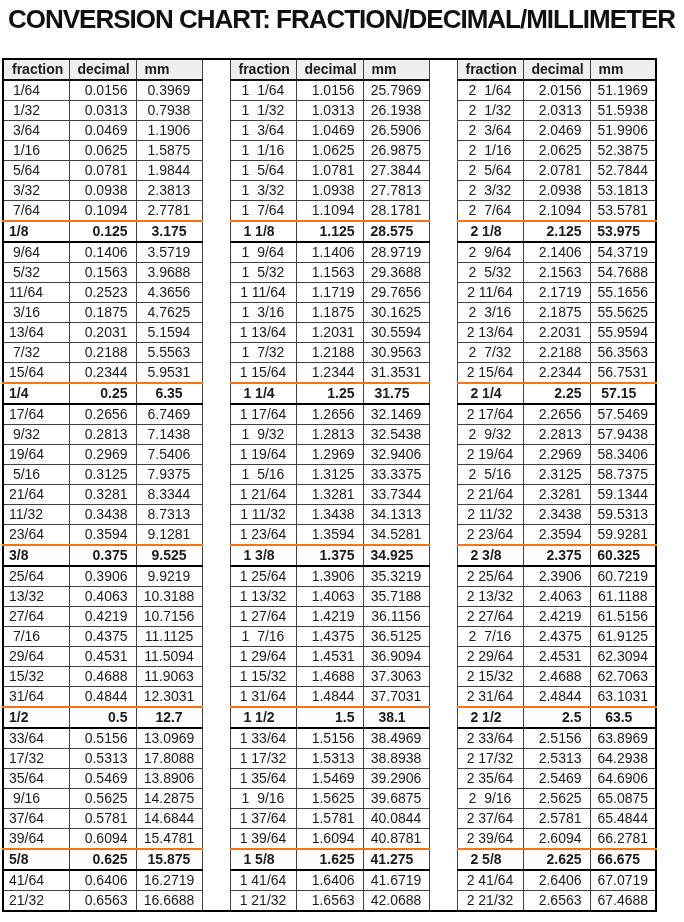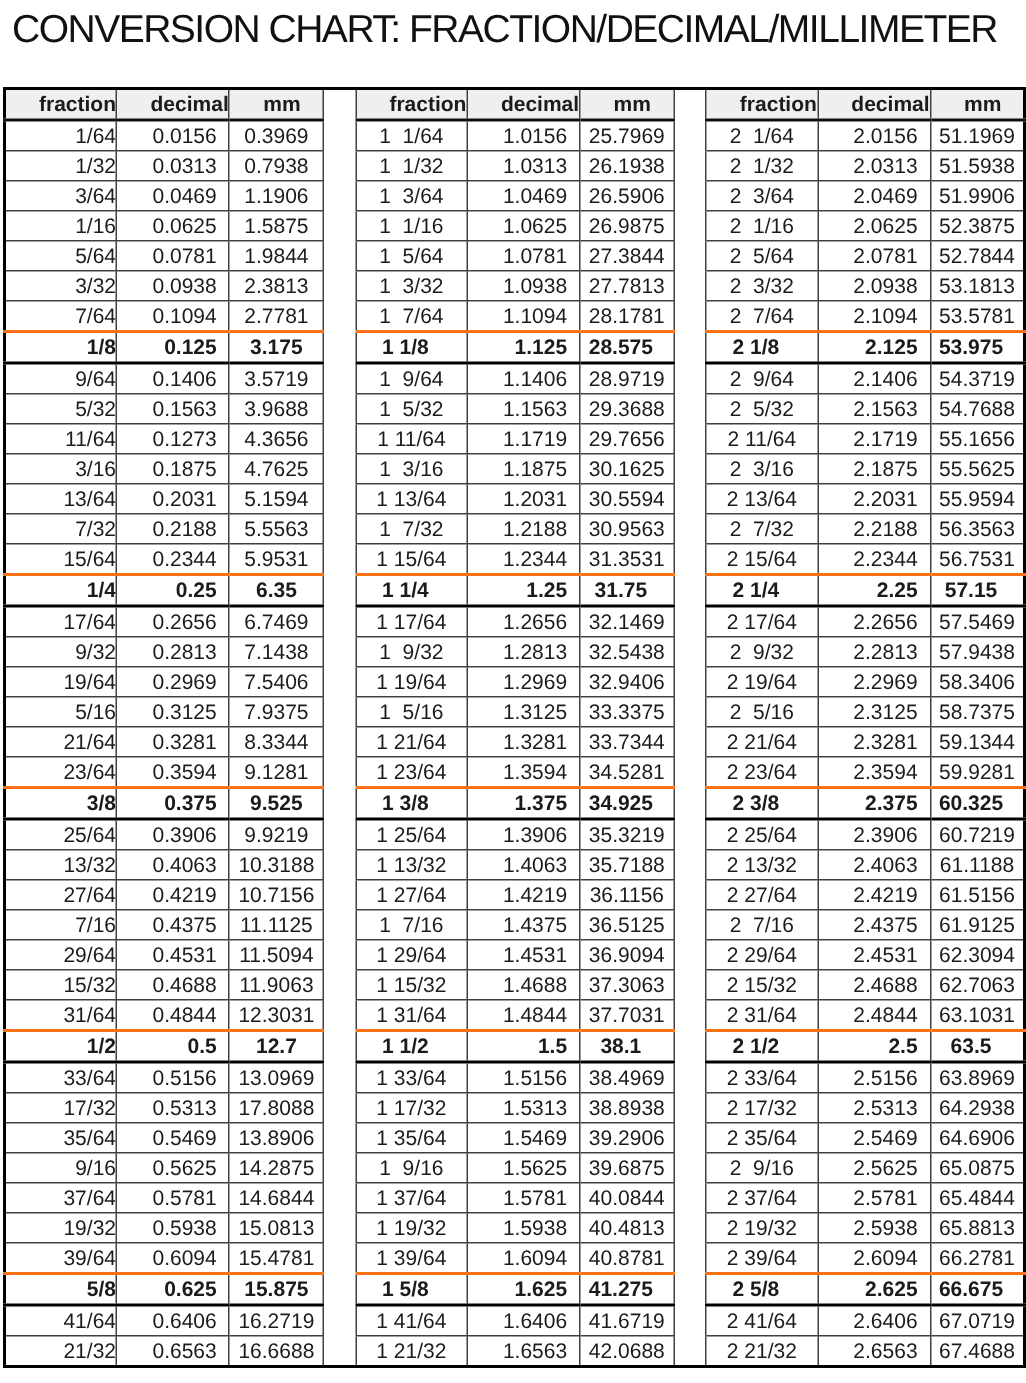--- a/index.html
+++ b/index.html
@@ -9,21 +9,21 @@
   }
   body {
     width: 684px;
     height: 922px;
     overflow: hidden;
     font-family: "Liberation Sans", sans-serif;
     color: #1b1b1b;
   }
   .title {
     font-size: 26px;
-    font-weight: normal;
+    font-weight: bold;
     letter-spacing: -1px;
     white-space: nowrap;
     margin: 4px 0 0 8px;
     color: #111111;
   }
   table.conv {
     border-collapse: collapse;
     table-layout: fixed;
     margin: 23px 0 0 2px;
     border: 2px solid #000000;
@@ -37,36 +37,36 @@
     padding: 0;
     height: 19px;
     line-height: 19px;
     overflow: hidden;
   }
   th.h {
     background: #efefef;
     border: 1px solid #404040;
     border-bottom: 2px solid #101010;
     text-align: left;
-    padding-left: 22px;
+    padding-left: 8px;
     font-weight: bold;
   }
   th.sp, td.sp {
     background: #ffffff;
     border-left: 1px solid #404040;
     border-right: 1px solid #404040;
     border-top: 0;
     border-bottom: 0;
   }
   td.c {
     border: 1px solid #404040;
     background: #ffffff;
   }
   td.f { white-space: pre; }
-  td.f.g1 { text-align: right; padding-left: 18px; }
+  td.f.g1 { text-align: left; padding-left: 5px; }
   td.f.g23 { text-align: center; }
   td.d { text-align: right; padding-right: 8px; }
   td.m { text-align: center; }
   tr.bold td.c {
     font-weight: bold;
     border-top: 2px solid #f97316;
     border-bottom: 2px solid #000000;
   }
   tr.bold td.f.g23, tr.bold td.m.g23 {
     text-align: center;
@@ -233,21 +233,21 @@
         <td class="c f g23">1  5/32</td>
         <td class="c d">1.1563</td>
         <td class="c m g23">29.3688</td>
         <td class="sp"></td>
         <td class="c f g23">2  5/32</td>
         <td class="c d">2.1563</td>
         <td class="c m g23">54.7688</td>
       </tr>
       <tr>
         <td class="c f g1">11/64</td>
-        <td class="c d">0.1273</td>
+        <td class="c d">0.2523</td>
         <td class="c m g1">4.3656</td>
         <td class="sp"></td>
         <td class="c f g23">1 11/64</td>
         <td class="c d">1.1719</td>
         <td class="c m g23">29.7656</td>
         <td class="sp"></td>
         <td class="c f g23">2 11/64</td>
         <td class="c d">2.1719</td>
         <td class="c m g23">55.1656</td>
       </tr>
@@ -375,20 +375,33 @@
         <td class="sp"></td>
         <td class="c f g23">1 21/64</td>
         <td class="c d">1.3281</td>
         <td class="c m g23">33.7344</td>
         <td class="sp"></td>
         <td class="c f g23">2 21/64</td>
         <td class="c d">2.3281</td>
         <td class="c m g23">59.1344</td>
       </tr>
       <tr>
+        <td class="c f g1">11/32</td>
+        <td class="c d">0.3438</td>
+        <td class="c m g1">8.7313</td>
+        <td class="sp"></td>
+        <td class="c f g23">1 11/32</td>
+        <td class="c d">1.3438</td>
+        <td class="c m g23">34.1313</td>
+        <td class="sp"></td>
+        <td class="c f g23">2 11/32</td>
+        <td class="c d">2.3438</td>
+        <td class="c m g23">59.5313</td>
+      </tr>
+      <tr>
         <td class="c f g1">23/64</td>
         <td class="c d">0.3594</td>
         <td class="c m g1">9.1281</td>
         <td class="sp"></td>
         <td class="c f g23">1 23/64</td>
         <td class="c d">1.3594</td>
         <td class="c m g23">34.5281</td>
         <td class="sp"></td>
         <td class="c f g23">2 23/64</td>
         <td class="c d">2.3594</td>
@@ -570,33 +583,20 @@
         <td class="sp"></td>
         <td class="c f g23">1 37/64</td>
         <td class="c d">1.5781</td>
         <td class="c m g23">40.0844</td>
         <td class="sp"></td>
         <td class="c f g23">2 37/64</td>
         <td class="c d">2.5781</td>
         <td class="c m g23">65.4844</td>
       </tr>
       <tr>
-        <td class="c f g1">19/32</td>
-        <td class="c d">0.5938</td>
-        <td class="c m g1">15.0813</td>
-        <td class="sp"></td>
-        <td class="c f g23">1 19/32</td>
-        <td class="c d">1.5938</td>
-        <td class="c m g23">40.4813</td>
-        <td class="sp"></td>
-        <td class="c f g23">2 19/32</td>
-        <td class="c d">2.5938</td>
-        <td class="c m g23">65.8813</td>
-      </tr>
-      <tr>
         <td class="c f g1">39/64</td>
         <td class="c d">0.6094</td>
         <td class="c m g1">15.4781</td>
         <td class="sp"></td>
         <td class="c f g23">1 39/64</td>
         <td class="c d">1.6094</td>
         <td class="c m g23">40.8781</td>
         <td class="sp"></td>
         <td class="c f g23">2 39/64</td>
         <td class="c d">2.6094</td>

